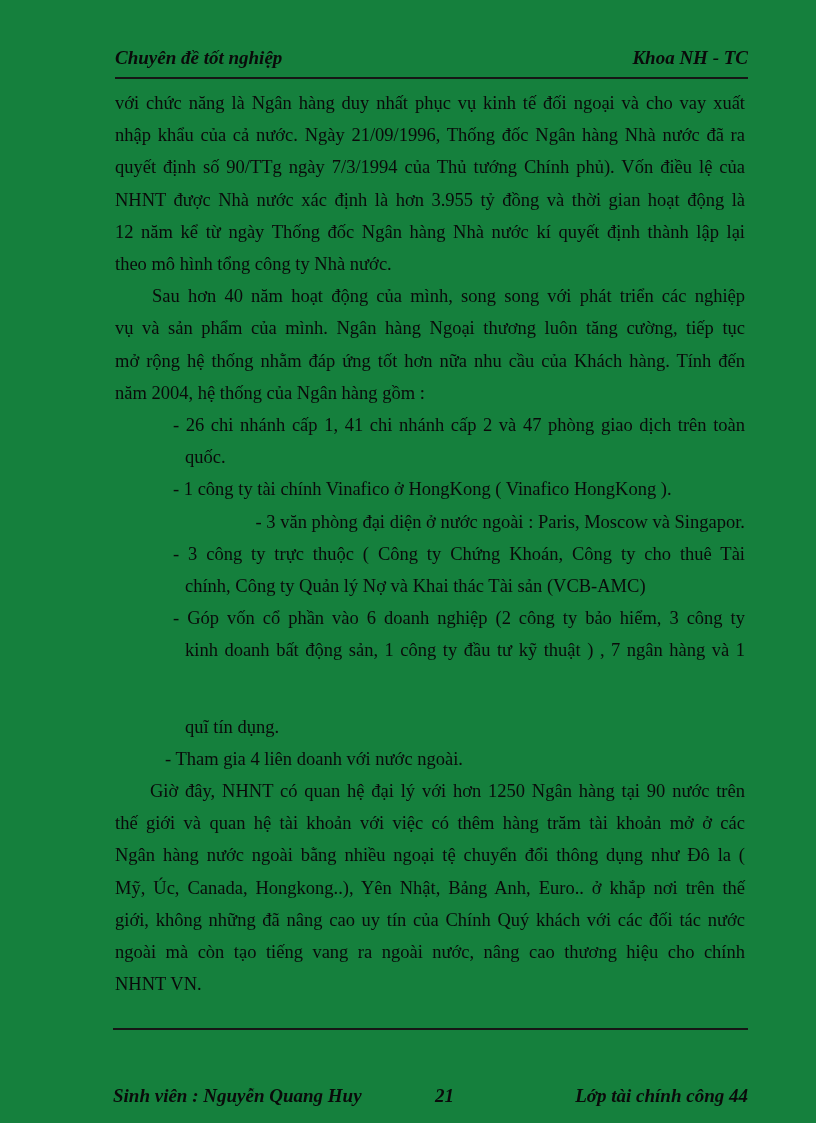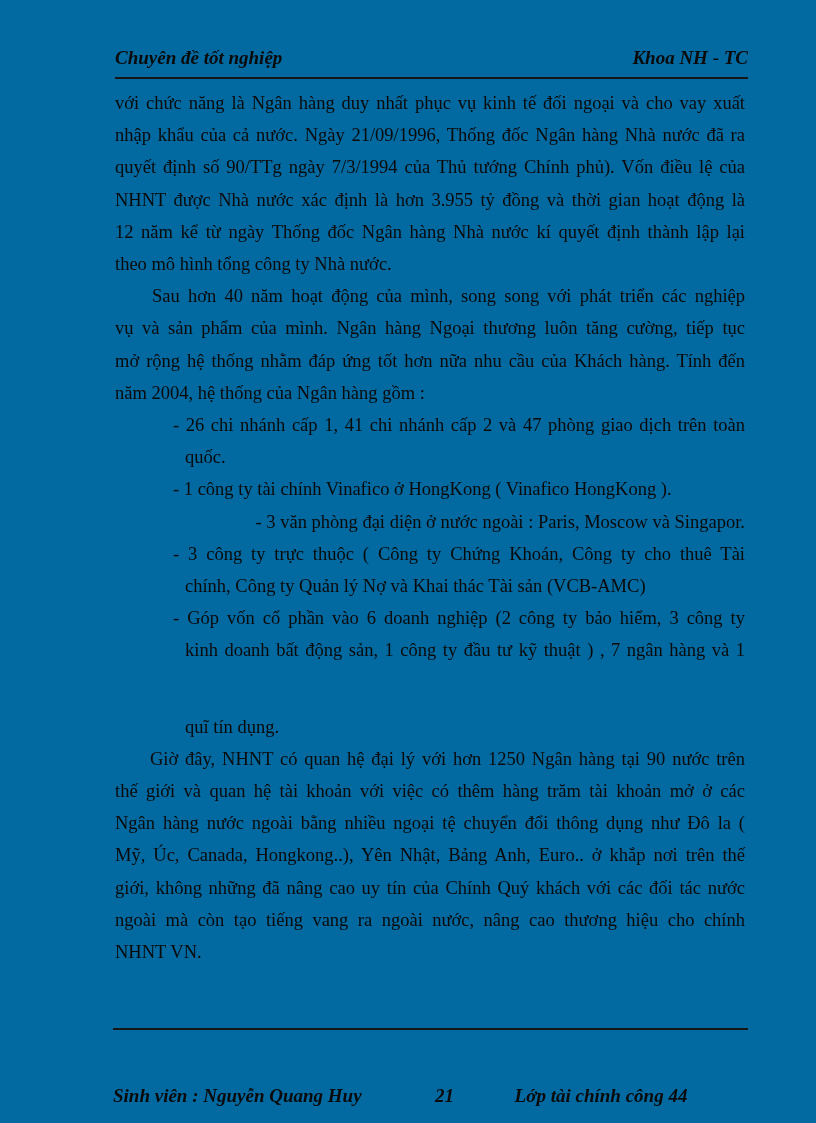--- a/index.html
+++ b/index.html
@@ -3,21 +3,21 @@
 <meta charset="utf-8">
 <style>
   html, body { margin: 0; padding: 0; }
   body {
     width: 816px; height: 1123px;
     background: #ffffff;
     font-family: "Liberation Serif", "DejaVu Serif", serif;
     color: #0a0a0a;
     overflow: hidden;
   }
-  .page { position: relative; width: 816px; height: 1123px; background: #0369a1; }
+  .page { position: relative; width: 816px; height: 1123px; background: #15803d; }
 
   .header {
     position: absolute; left: 115px; top: 46px; width: 633px;
     display: flex; justify-content: space-between; align-items: flex-end;
     font-weight: bold; font-style: italic; font-size: 19px; line-height: 24px;
     border-bottom: 2px solid #161616; padding-bottom: 7px;
   }
 
   .body-text {
     position: absolute; left: 115px; top: 87px; width: 630px;
@@ -28,21 +28,21 @@
   .line.l { text-align: left; }
 
   .footer {
     position: absolute; left: 113px; top: 1028px; width: 635px;
     border-top: 2px solid #161616; padding-top: 7px;
     display: grid; grid-template-columns: 1fr auto 1fr; align-items: baseline;
     font-weight: bold; font-style: italic; font-size: 19px; line-height: 24px;
   }
   .footer .left  { text-align: left; margin-top: 47px; }
   .footer .mid   { text-align: center; margin-left: 28px; }
-  .footer .right { text-align: center; }
+  .footer .right { text-align: right; }
 </style>
 </head>
 <body>
 
 <div class="page">
 
   <div class="header">
     <span>Chuyên đề tốt nghiệp</span>
     <span>Khoa NH - TC</span>
   </div>
@@ -60,20 +60,21 @@
       <div class="line l">năm 2004, hệ thống của Ngân hàng gồm :</div>
       <div class="line j" style="padding-left: 58px;">- 26 chi nhánh cấp 1, 41 chi nhánh cấp 2 và 47 phòng giao dịch trên toàn</div>
       <div class="line l" style="padding-left: 70px;">quốc.</div>
       <div class="line l" style="padding-left: 58px;">- 1 công ty tài chính Vinafico ở HongKong ( Vinafico HongKong ).</div>
       <div class="line l" style="padding-left: 58px; text-align: right;">- 3 văn phòng đại diện ở nước ngoài : Paris, Moscow và Singapor.</div>
       <div class="line j" style="padding-left: 58px;">- 3 công ty trực thuộc ( Công ty Chứng Khoán, Công ty cho thuê Tài</div>
       <div class="line l" style="padding-left: 70px;">chính, Công ty Quản lý Nợ và Khai thác Tài sản (VCB-AMC)</div>
       <div class="line j" style="padding-left: 58px;">- Góp vốn cổ phần vào 6 doanh nghiệp (2 công ty bảo hiểm, 3 công ty</div>
       <div class="line j" style="padding-left: 70px;">kinh doanh bất động sản, 1 công ty đầu tư kỹ thuật ) , 7 ngân hàng và 1</div>
       <div class="line l" style="padding-left: 70px; margin-top: 44px;">quĩ tín dụng.</div>
+      <div class="line l" style="padding-left: 50px;">- Tham gia 4 liên  doanh với nước ngoài.</div>
       <div class="line j" style="padding-left: 35px;">Giờ đây, NHNT có quan hệ đại lý với hơn 1250 Ngân hàng tại 90 nước trên</div>
       <div class="line j">thế giới và quan hệ tài khoản với việc  có thêm  hàng trăm  tài khoản mở ở các</div>
       <div class="line j">Ngân hàng nước ngoài bằng nhiều ngoại tệ chuyển đổi thông dụng như Đô la (</div>
       <div class="line j">Mỹ, Úc, Canada, Hongkong..), Yên Nhật, Bảng Anh, Euro.. ở khắp nơi trên thế</div>
       <div class="line j">giới, không những đã nâng cao uy tín của Chính Quý khách với các đối tác nước</div>
       <div class="line j">ngoài mà còn tạo tiếng vang ra ngoài nước, nâng cao thương hiệu cho chính</div>
       <div class="line l">NHNT VN.</div>
     </div>
 
   <div class="footer">

